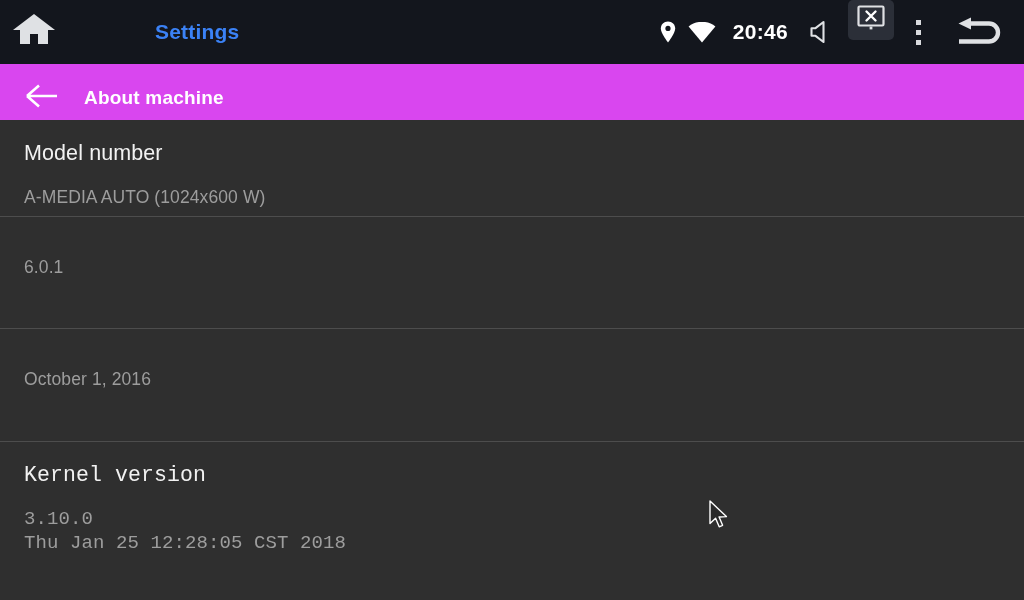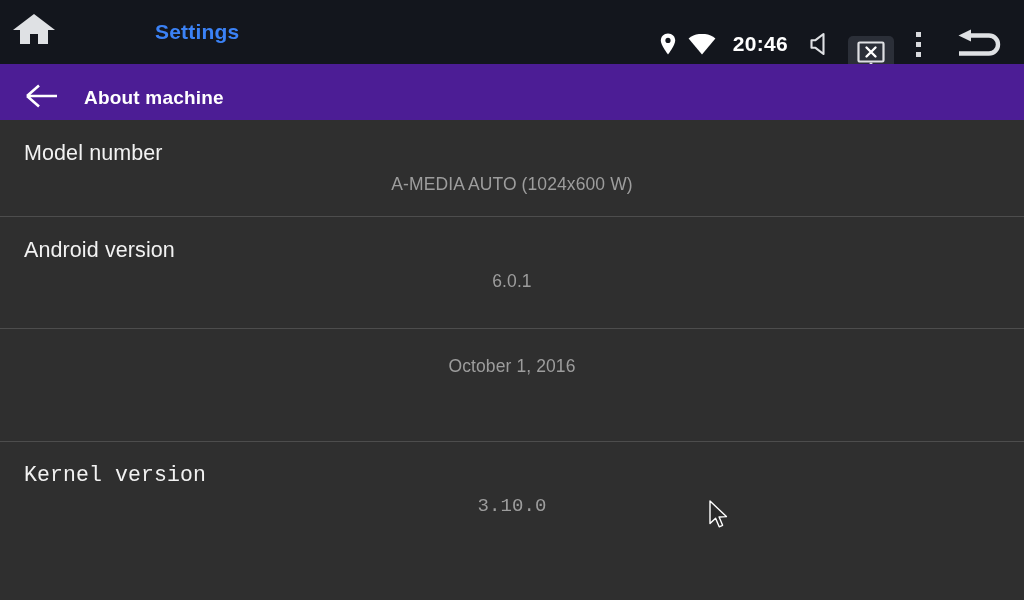--- a/index.html
+++ b/index.html
@@ -45,24 +45,24 @@
     color: #3b82f6;
     font-size: 21px;
     font-weight: bold;
     letter-spacing: 0.2px;
     margin-left: 87px;
   }
 
   .status-right {
     position: absolute;
     right: 0;
-    top: 12px;
-    height: 64px;
-    display: flex;
-    align-items: flex-end;
+    top: 0;
+    height: 64px;
+    display: flex;
+    align-items: flex-start;
   }
 
   .st-icon {
     display: flex;
     align-items: center;
     justify-content: center;
     height: 64px;
   }
 
   .clock {
@@ -102,21 +102,21 @@
     height: 5px;
     background: #d9dbde;
   }
 
   
   #action-bar {
     position: absolute;
     top: 64px; left: 0;
     width: 1024px;
     height: 68px;
-    background: #4c1d95;
+    background: #d946ef;
     display: flex;
     align-items: center;
   }
 
   .back-arrow-btn {
     width: 84px;
     height: 68px;
     display: flex;
     align-items: center;
     justify-content: center;
@@ -151,22 +151,21 @@
     font-weight: normal;
     line-height: 27px;
     letter-spacing: 0.1px;
   }
 
   .item-sub {
     color: #9d9d9d;
     font-size: 17.5px;
     line-height: 24px;
     letter-spacing: 0.1px;
-    margin-top: 5px;
-    text-align: center;
+    margin-top: 18px;
   }
 
   .item-sub-line {
     display: block;
     color: #9d9d9d;
     font-size: 19px;
     line-height: 24px;
     letter-spacing: 0.1px;
   }
 
@@ -271,34 +270,34 @@
 
   <div id="list">
 
     <div class="list-item item-model">
       <div class="item-title">Model number</div>
       <div class="item-sub">A-MEDIA AUTO (1024x600 W)</div>
     </div>
     <div class="divider"></div>
 
     <div class="list-item item-andver">
-      <div class="item-title">Android version</div>
       <div class="item-sub">6.0.1</div>
     </div>
     <div class="divider"></div>
 
     <div class="list-item item-patch">
       <div class="item-sub">October 1, 2016</div>
     </div>
     <div class="divider"></div>
 
     <div class="list-item item-kernel">
       <div class="item-title">Kernel version</div>
       <div class="item-sub">
         <span class="item-sub-line">3.10.0</span>
+        <span class="item-sub-line">Thu Jan 25 12:28:05 CST 2018</span>
       </div>
     </div>
 
   </div>
 
   <div id="cursor" style="left: 708px; top: 500px;">
     <svg width="22" height="32" viewBox="0 0 22 32">
       <path d="M2 1 L2 23.5 L7.6 18.2 L11.2 26.8 L14.6 25.3 L11.1 17 L18.4 16.6 Z" fill="#2b2b2b" stroke="#ffffff" stroke-width="1.4" stroke-linejoin="round"></path>
     </svg>
   </div>

